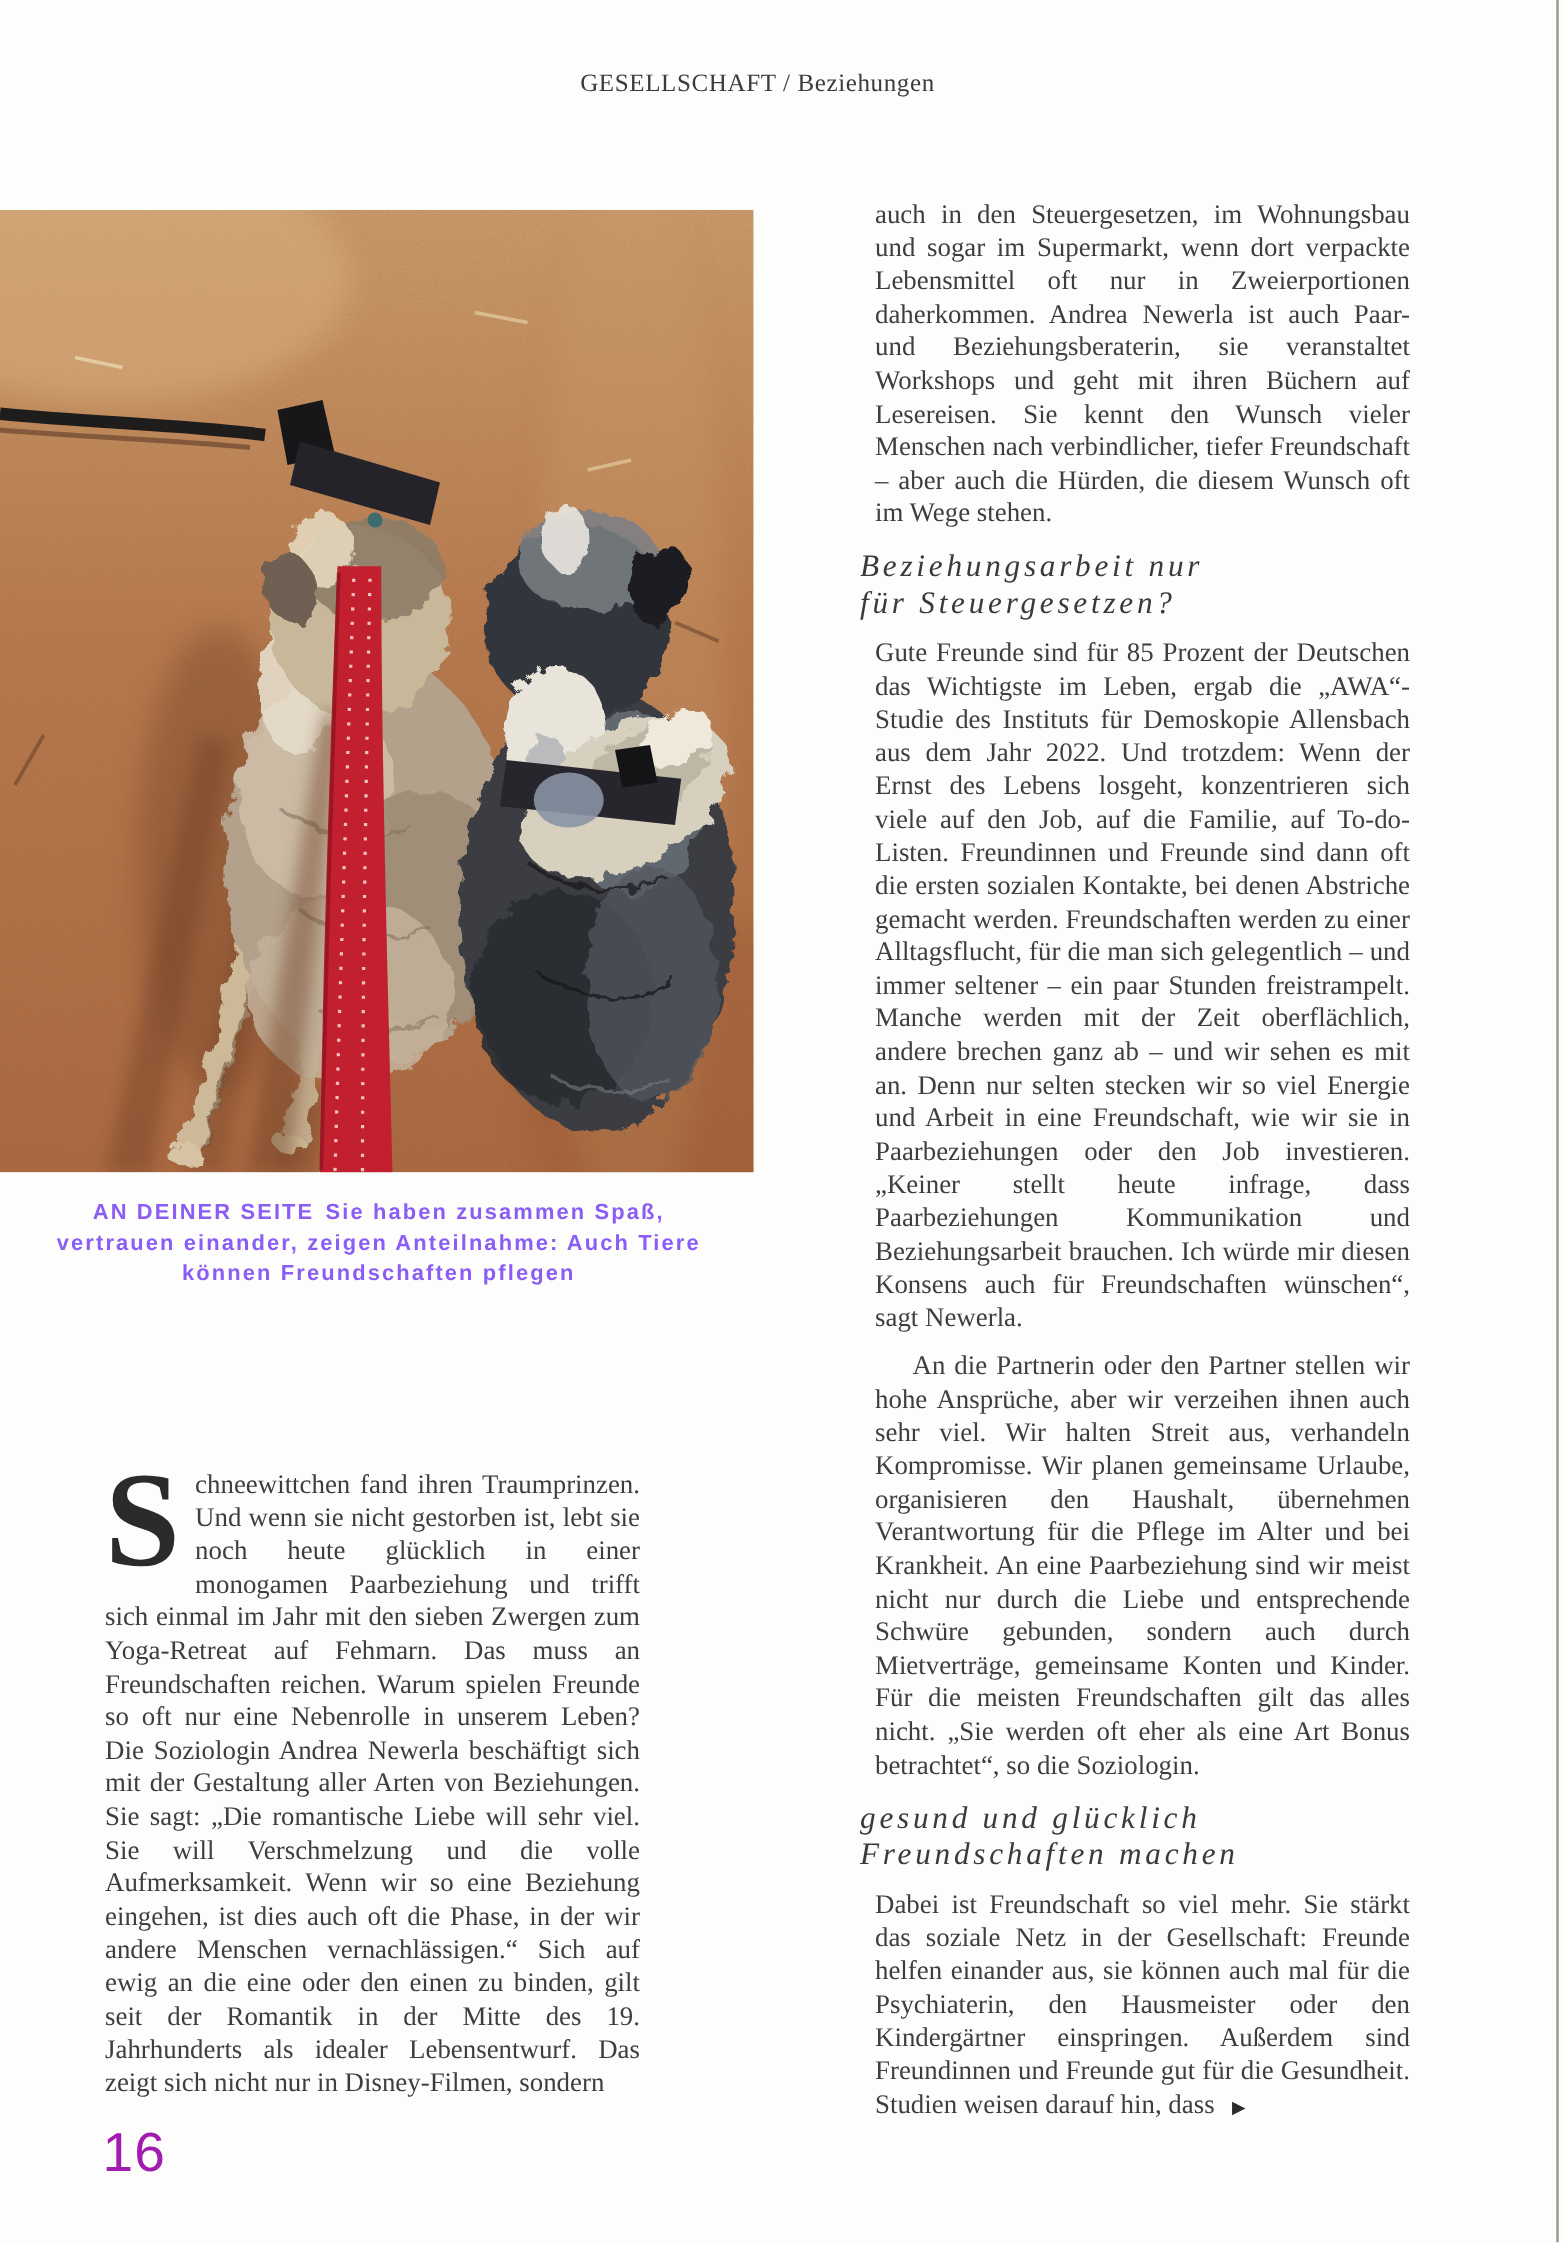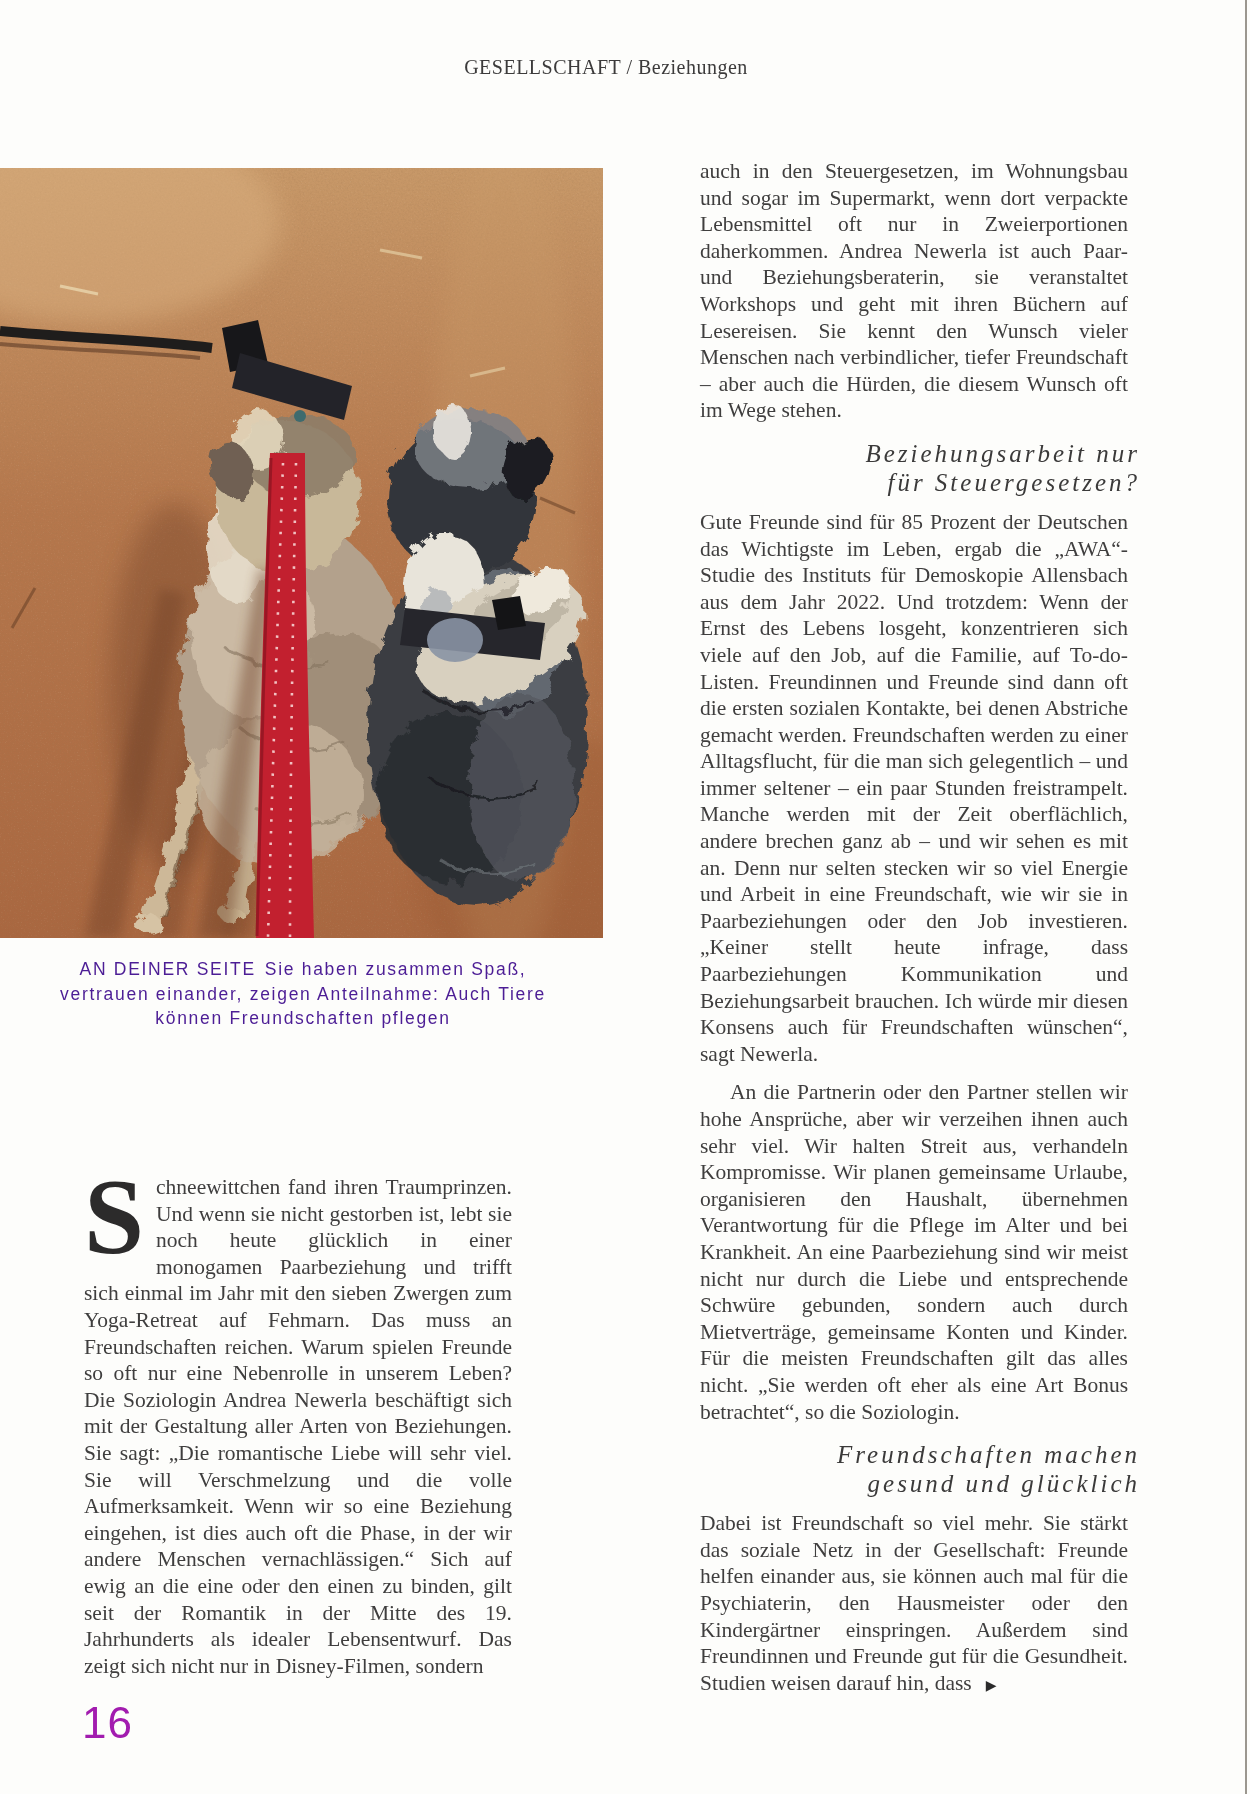--- a/index.html
+++ b/index.html
@@ -12,33 +12,33 @@
     position:absolute;left:72px;top:56px;width:1068px;text-align:center;
     font-size:20px;letter-spacing:.5px;color:#3c3b3b;
   }
   .photo{
     position:absolute;left:0;top:168px;width:603px;height:770px;overflow:hidden;
   }
   .photo svg{display:block;}
   .caption{
     position:absolute;left:33px;top:957px;width:540px;text-align:center;
     font-family:"Liberation Sans","DejaVu Sans",sans-serif;
-    font-size:17.5px;font-weight:400;letter-spacing:1.7px;line-height:24.6px;color:#4c1d95;
+    font-size:17.5px;font-weight:700;letter-spacing:1.7px;line-height:24.6px;color:#8b5cf6;
   }
   .cap-lead{margin-right:9px;}
   .col{position:absolute;width:452px;font-size:21.5px;line-height:26.6px;text-align:justify;}
   .col-left{left:72px;top:1162px;}
   .col-right{left:688px;top:146px;}
   .body-p{margin:12px;}
   .dropcap{
     float:left;font-size:108px;line-height:80px;font-weight:600;color:#2c2b2b;
     margin:3px 12px 0 0;
   }
   .subhead{
-    text-align:right;font-style:italic;font-size:25px;letter-spacing:3px;
+    text-align:left;font-style:italic;font-size:25px;letter-spacing:3px;
     line-height:29px;color:#3b3a3a;margin:15px 0 8px 0;font-weight:400;
   }
   .p-indent{text-indent:30px;}
   .marker{
     font-family:"DejaVu Sans",sans-serif;font-size:14px;color:#2b2b2b;
     margin-left:14px;letter-spacing:0;
   }
   .pagenum{
     position:absolute;left:82px;top:1698px;
     font-family:"Liberation Sans","DejaVu Sans",sans-serif;
@@ -178,20 +178,20 @@
 
 <div class="col col-right">
   <p class="body-p">auch in den Steuergesetzen, im Wohnungsbau und sogar im Supermarkt, wenn dort verpackte Lebensmittel oft nur in Zweierportionen daherkommen. Andrea Newerla ist auch Paar- und Beziehungsberaterin, sie veranstaltet Workshops und geht mit ihren Büchern auf Lesereisen. Sie kennt den Wunsch vieler Menschen nach verbindlicher, tiefer Freundschaft – aber auch die Hürden, die diesem Wunsch oft im Wege stehen.</p>
   <div class="subhead">
     <div>Beziehungsarbeit nur</div>
     <div>für Steuergesetzen?</div>
   </div>
   <p class="body-p">Gute Freunde sind für 85 Prozent der Deutschen das Wichtigste im Leben, ergab die „AWA“-Studie des Instituts für Demoskopie Allensbach aus dem Jahr 2022. Und trotzdem: Wenn der Ernst des Lebens losgeht, konzentrieren sich viele auf den Job, auf die Familie, auf To-do-Listen. Freundinnen und Freunde sind dann oft die ersten sozialen Kontakte, bei denen Abstriche gemacht werden. Freundschaften werden zu einer Alltagsflucht, für die man sich gelegentlich – und immer seltener – ein paar Stunden freistrampelt. Manche werden mit der Zeit oberflächlich, andere brechen ganz ab – und wir sehen es mit an. Denn nur selten stecken wir so viel Energie und Arbeit in eine Freundschaft, wie wir sie in Paarbeziehungen oder den Job investieren. „Keiner stellt heute infrage, dass Paarbeziehungen Kommunikation und Beziehungsarbeit brauchen. Ich würde mir diesen Konsens auch für Freundschaften wünschen“, sagt Newerla.</p>
   <p class="body-p p-indent">An die Partnerin oder den Partner stellen wir hohe Ansprüche, aber wir verzeihen ihnen auch sehr viel. Wir halten Streit aus, verhandeln Kompromisse. Wir planen gemeinsame Urlaube, organisieren den Haushalt, übernehmen Verantwortung für die Pflege im Alter und bei Krankheit. An eine Paarbeziehung sind wir meist nicht nur durch die Liebe und entsprechende Schwüre gebunden, sondern auch durch Mietverträge, gemeinsame Konten und Kinder. Für die meisten Freundschaften gilt das alles nicht. „Sie werden oft eher als eine Art Bonus betrachtet“, so die Soziologin.</p>
   <div class="subhead">
+    <div>gesund und glücklich</div>
     <div>Freundschaften machen</div>
-    <div>gesund und glücklich</div>
   </div>
   <p class="body-p"><span>Dabei ist Freundschaft so viel mehr. Sie stärkt das soziale Netz in der Gesellschaft: Freunde helfen einander aus, sie können auch mal für die Psychiaterin, den Hausmeister oder den Kindergärtner einspringen. Außerdem sind Freundinnen und Freunde gut für die Gesundheit. Studien weisen darauf hin, dass</span><span class="marker">▶</span></p>
 </div>
 
 <div class="pagenum">16</div>
 <div class="page-edge"></div>
 
 </body></html>

